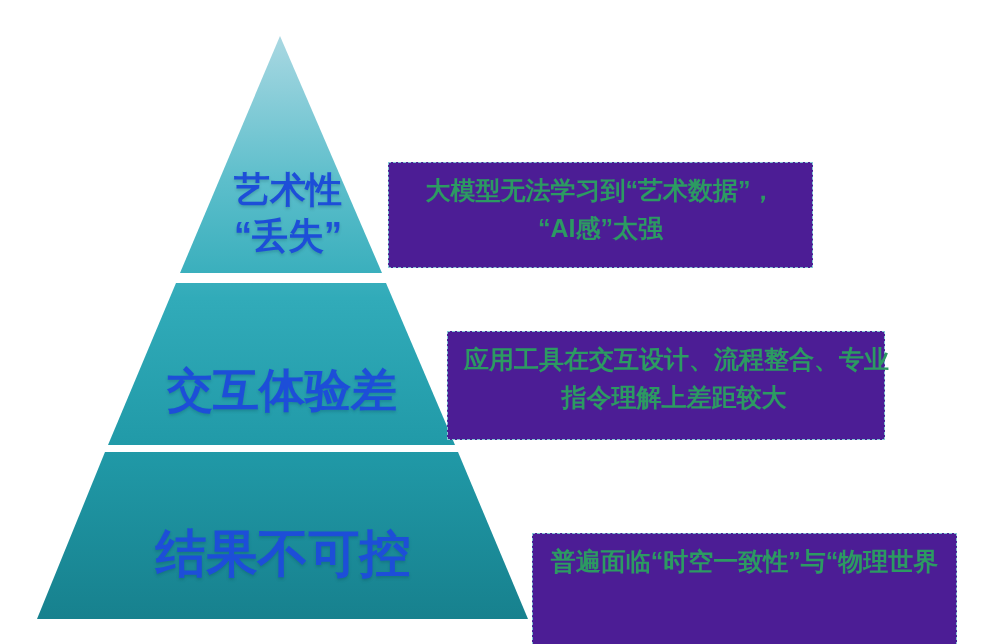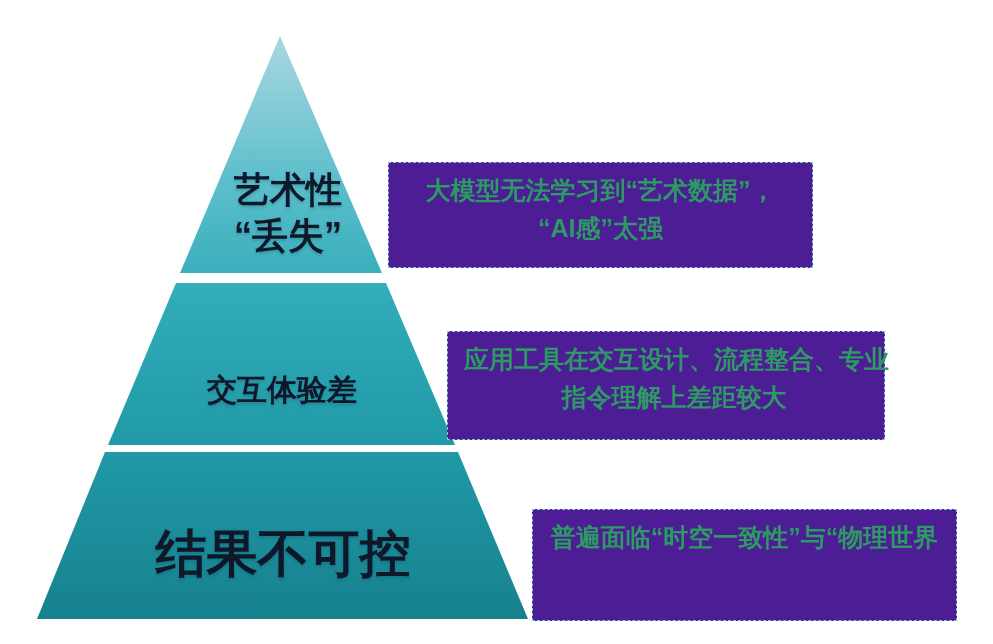--- a/index.html
+++ b/index.html
@@ -16,38 +16,38 @@
     overflow: hidden;
   }
   .pyramid-svg {
     position: absolute;
     left: 0;
     top: 0;
   }
   .tier-label {
     position: absolute;
     text-align: center;
-    color: #0f172a;
+    color: #1d4ed8;
     font-weight: 700;
     text-shadow: 0 2px 3px rgba(0, 60, 70, 0.22);
     pointer-events: none;
     white-space: nowrap;
   }
   .tier-label-1 {
     left: 138px;
     top: 167px;
     width: 300px;
     font-size: 36px;
     line-height: 46px;
   }
   .tier-label-2 {
     left: 132px;
     top: 368px;
     width: 300px;
-    font-size: 30px;
+    font-size: 46px;
     line-height: 44px;
   }
   .tier-label-3 {
     left: 133px;
     top: 532px;
     width: 300px;
     font-size: 51px;
     line-height: 44px;
   }
   .note {
@@ -60,21 +60,21 @@
     color: var(--note-green, #2c9a62);
     font-weight: 700;
     font-size: 25px;
     line-height: 38px;
   }
   .note-line {
     white-space: nowrap;
   }
   .note-1 { left: 388px; top: 162px; width: 425px; height: 106px; }
   .note-2 { left: 447px; top: 331px; width: 438px; height: 109px; padding-left: 16px; }
-  .note-3 { left: 532px; top: 509px; width: 425px; height: 112px; }
+  .note-3 { left: 532px; top: 533px; width: 425px; height: 112px; }
 </style>
 </head>
 <body>
 
 <div class="stage">
 
   <svg class="pyramid-svg" width="993" height="644" viewBox="0 0 993 644">
     <defs>
       <linearGradient id="pyrGrad" gradientUnits="userSpaceOnUse" x1="280" y1="36" x2="280" y2="619">
         <stop offset="0" style="stop-color: var(--g0, #a9d8e2)"></stop>

